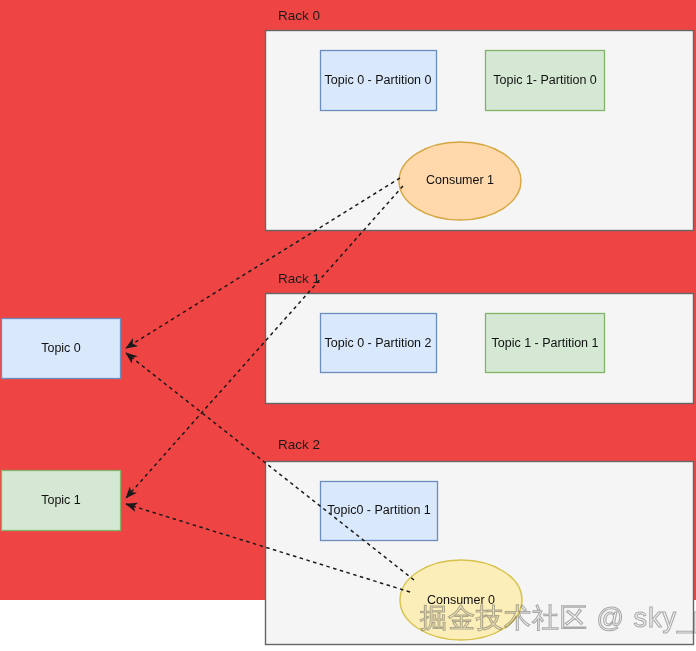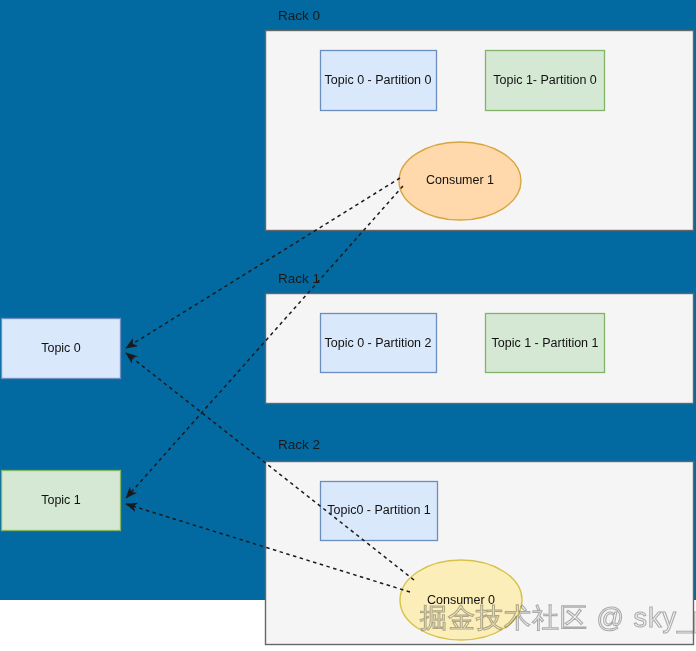--- a/index.html
+++ b/index.html
@@ -10,21 +10,21 @@
   body {
     width: 696px;
     height: 651px;
     font-family: "Liberation Sans", sans-serif;
     overflow: hidden;
   }
   #canvas {
     position: relative;
     width: 696px;
     height: 600px;
-    background: #0369a1;
+    background: #ef4444;
   }
   svg#diagram {
     position: absolute;
     left: 0;
     top: 0;
     width: 696px;
     height: 651px;
   }
   .rack-box {
     fill: #f5f5f5;

